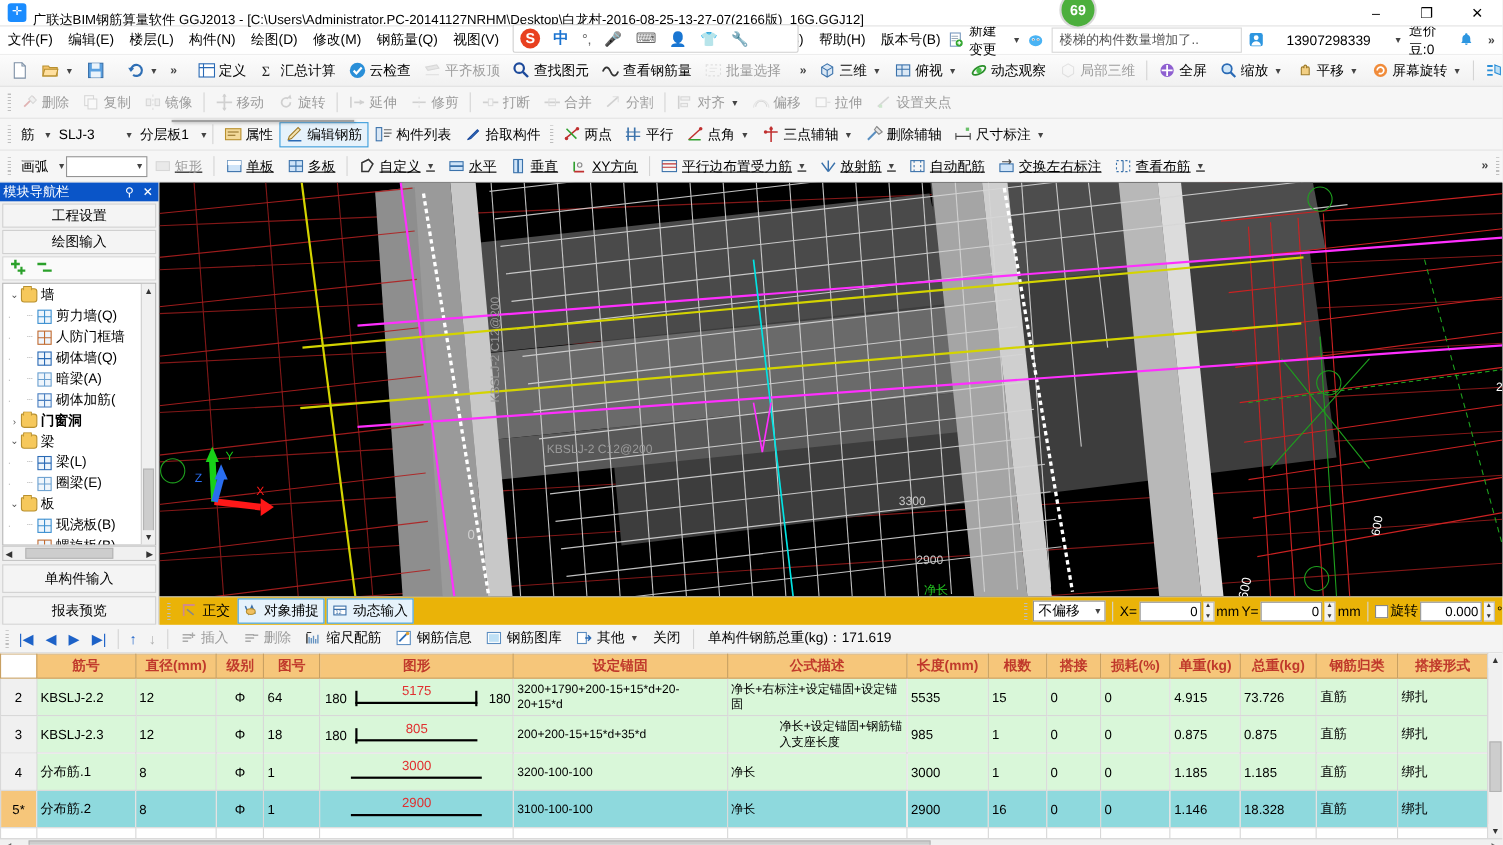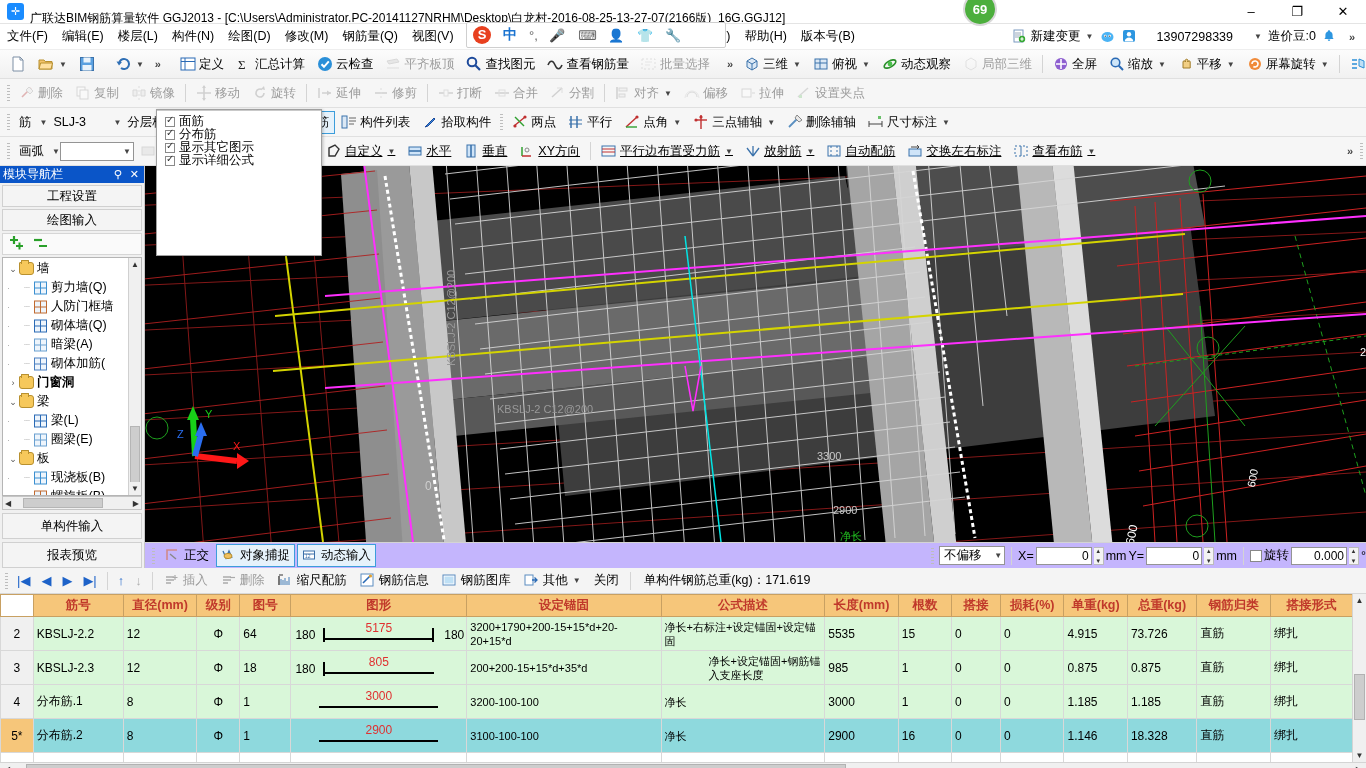--- a/index.html
+++ b/index.html
@@ -110,21 +110,21 @@
   #tree-hscroll{height:14px;margin:0 2px;background:#f0f0f0;border:1px solid #c5c5c5;
     display:flex;align-items:center;justify-content:space-between;font-size:8px;color:#333;padding:0 2px;position:relative;}
   #tree-hthumb{position:absolute;left:20px;width:80px;top:1px;bottom:1px;background:#cdcdcd;border:1px solid #b5b5b5;}
   .nav-bottom{height:26px;background:#f4f4f4;border:1px solid #d0d0d0;margin:3px 2px 0;
     display:flex;align-items:center;justify-content:center;font-size:12.5px;}
 
   
   #cadwrap{flex:1;display:flex;flex-direction:column;position:relative;}
   #cad{flex:1;background:#000;position:relative;overflow:hidden;}
   #cad svg{position:absolute;inset:0;}
-  #cadbar{height:26px;background:#c4b5fd;border-top:1px solid #d4d4d4;display:flex;
+  #cadbar{height:26px;background:#eab308;border-top:1px solid #d4d4d4;display:flex;
     align-items:center;padding-left:4px;gap:2px;font-size:12.5px;}
   .cadchk{display:inline-flex;align-items:center;gap:3px;padding:2px 4px;border:1px solid transparent;}
   .cadchk.on{background:#e6f2fb;border:1px solid #3c9ddb;}
   .numin{width:56px;height:18px;border:1px solid #949494;background:#fff;font-size:12px;
     text-align:right;padding-right:2px;line-height:16px;}
   .spin{width:10px;height:18px;display:flex;flex-direction:column;justify-content:space-between;
     font-size:6px;color:#333;align-items:center;border:1px solid #bbb;border-left:none;background:#f3f3f3;}
   .selbox{height:19px;border:1px solid #949494;background:#fff;display:inline-flex;align-items:center;
     padding:0 2px 0 4px;font-size:12.5px;gap:4px;}
 
@@ -219,20 +219,21 @@
     </div>
     <span class="ic">
         <svg width="15" height="15" viewBox="0 0 15 15">
           <ellipse cx="7.5" cy="8" rx="6" ry="5" fill="#4ab3f4"></ellipse>
           <circle cx="5.3" cy="7" r="1.3" fill="#fff"></circle>
           <circle cx="9.7" cy="7" r="1.3" fill="#fff"></circle>
           <circle cx="5.3" cy="7.2" r="0.6" fill="#222"></circle>
           <circle cx="9.7" cy="7.2" r="0.6" fill="#222"></circle>
         </svg>
       </span>
+    <div id="tipbox">楼梯的构件数量增加了..</div>
     <div id="phone">
       <span class="ic">
           <svg width="14" height="14" viewBox="0 0 14 14">
             <rect x="1" y="1" width="12" height="12" rx="2" fill="#2d96e0"></rect>
             <circle cx="7" cy="5.3" r="2.2" fill="#fff"></circle>
             <path d="M2.6 12.4c.6-2.6 2.3-3.8 4.4-3.8s3.8 1.2 4.4 3.8z" fill="#fff"></path>
           </svg>
         </span>
       <span>13907298339</span>
       <span class="caret">▼</span>
@@ -1201,38 +1202,20 @@
       <span class="spin">
           <span>▲</span>
           <span>▼</span>
         </span>
       <span>°</span>
     </div>
   </div>
 </div>
 
 <div id="rebar-panel">
-  <div class="rp-body" id="rebar-options">
-      <div class="rp-row">
-        <span class="rp-box"></span>
-        <span>面筋</span>
-      </div>
-      <div class="rp-row">
-        <span class="rp-box"></span>
-        <span>分布筋</span>
-      </div>
-      <div class="rp-row">
-        <span class="rp-box"></span>
-        <span>显示其它图示</span>
-      </div>
-      <div class="rp-row">
-        <span class="rp-box"></span>
-        <span>显示详细公式</span>
-      </div>
-    </div>
 </div>
 
 <div id="tablezone">
   <div id="tbl-toolbar">
     <span class="grip"></span>
     <span class="nav-arrow">|◀</span>
     <span class="nav-arrow">◀</span>
     <span class="nav-arrow">▶</span>
     <span class="nav-arrow">▶|</span>
     <span class="tb-sep"></span>

